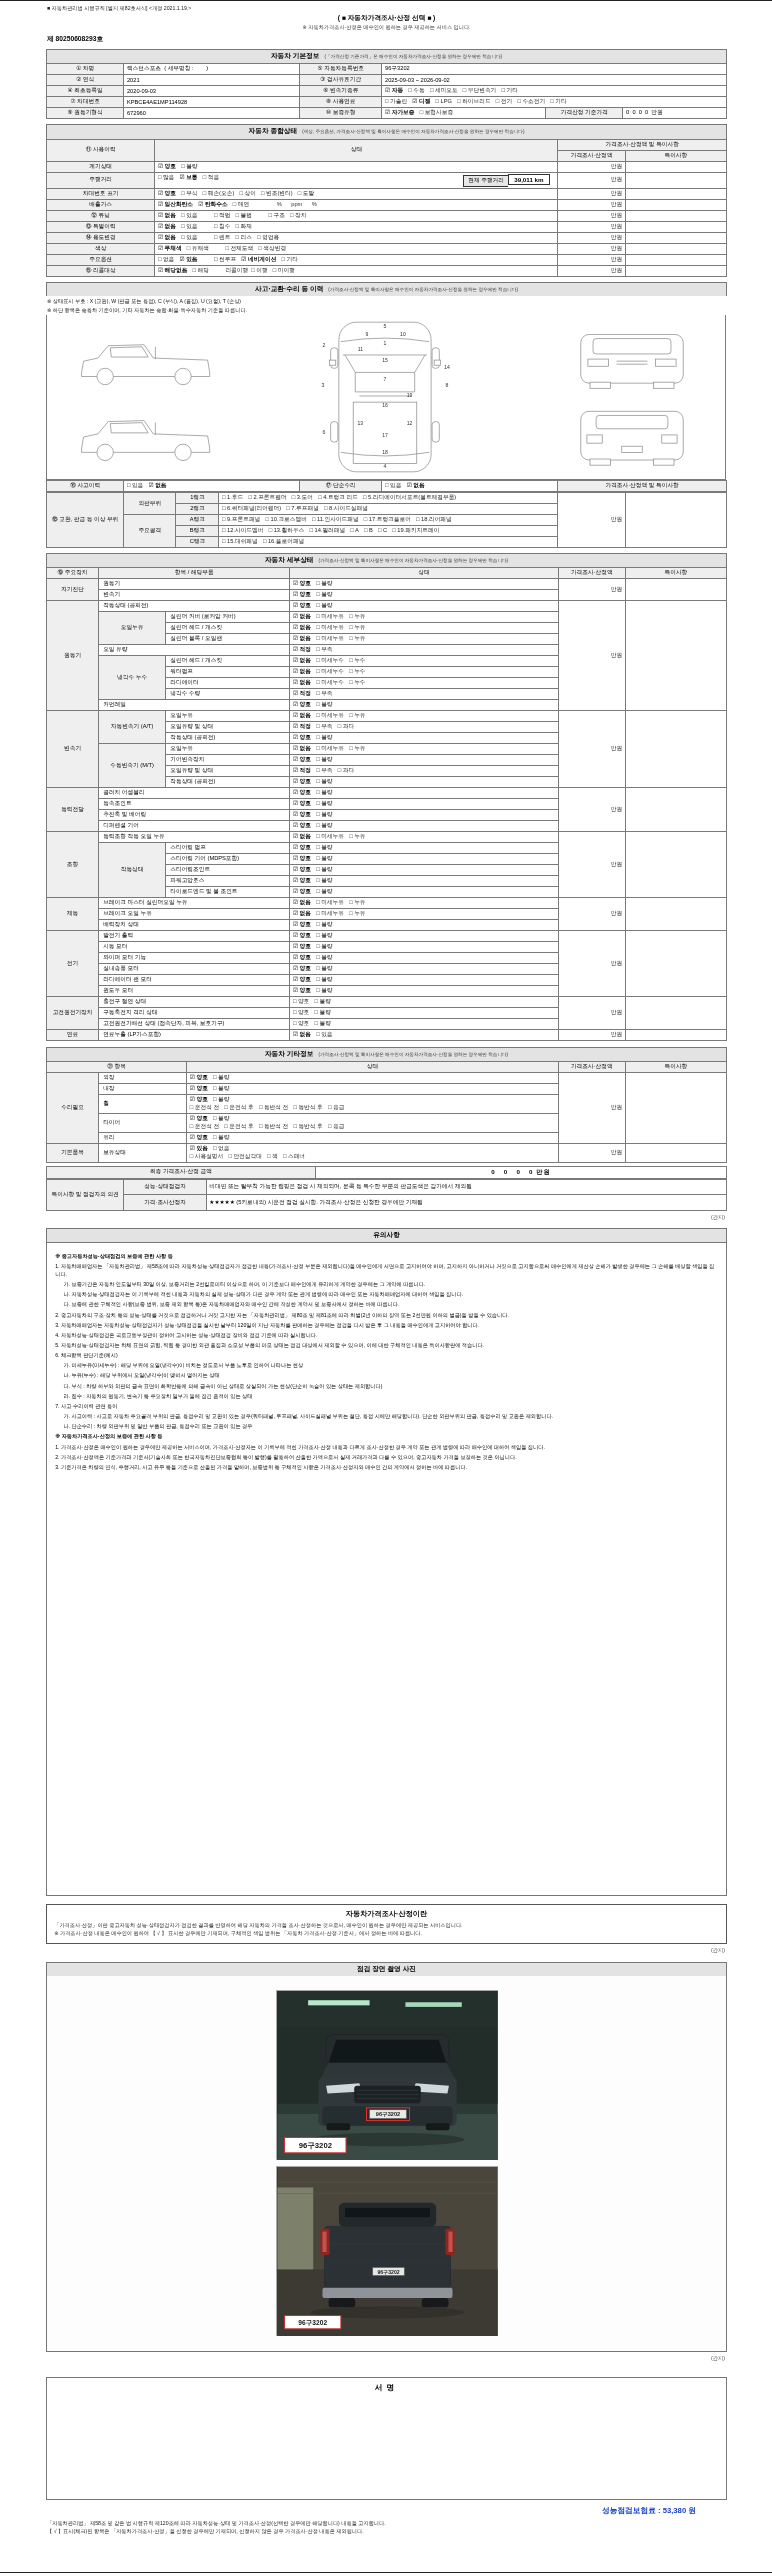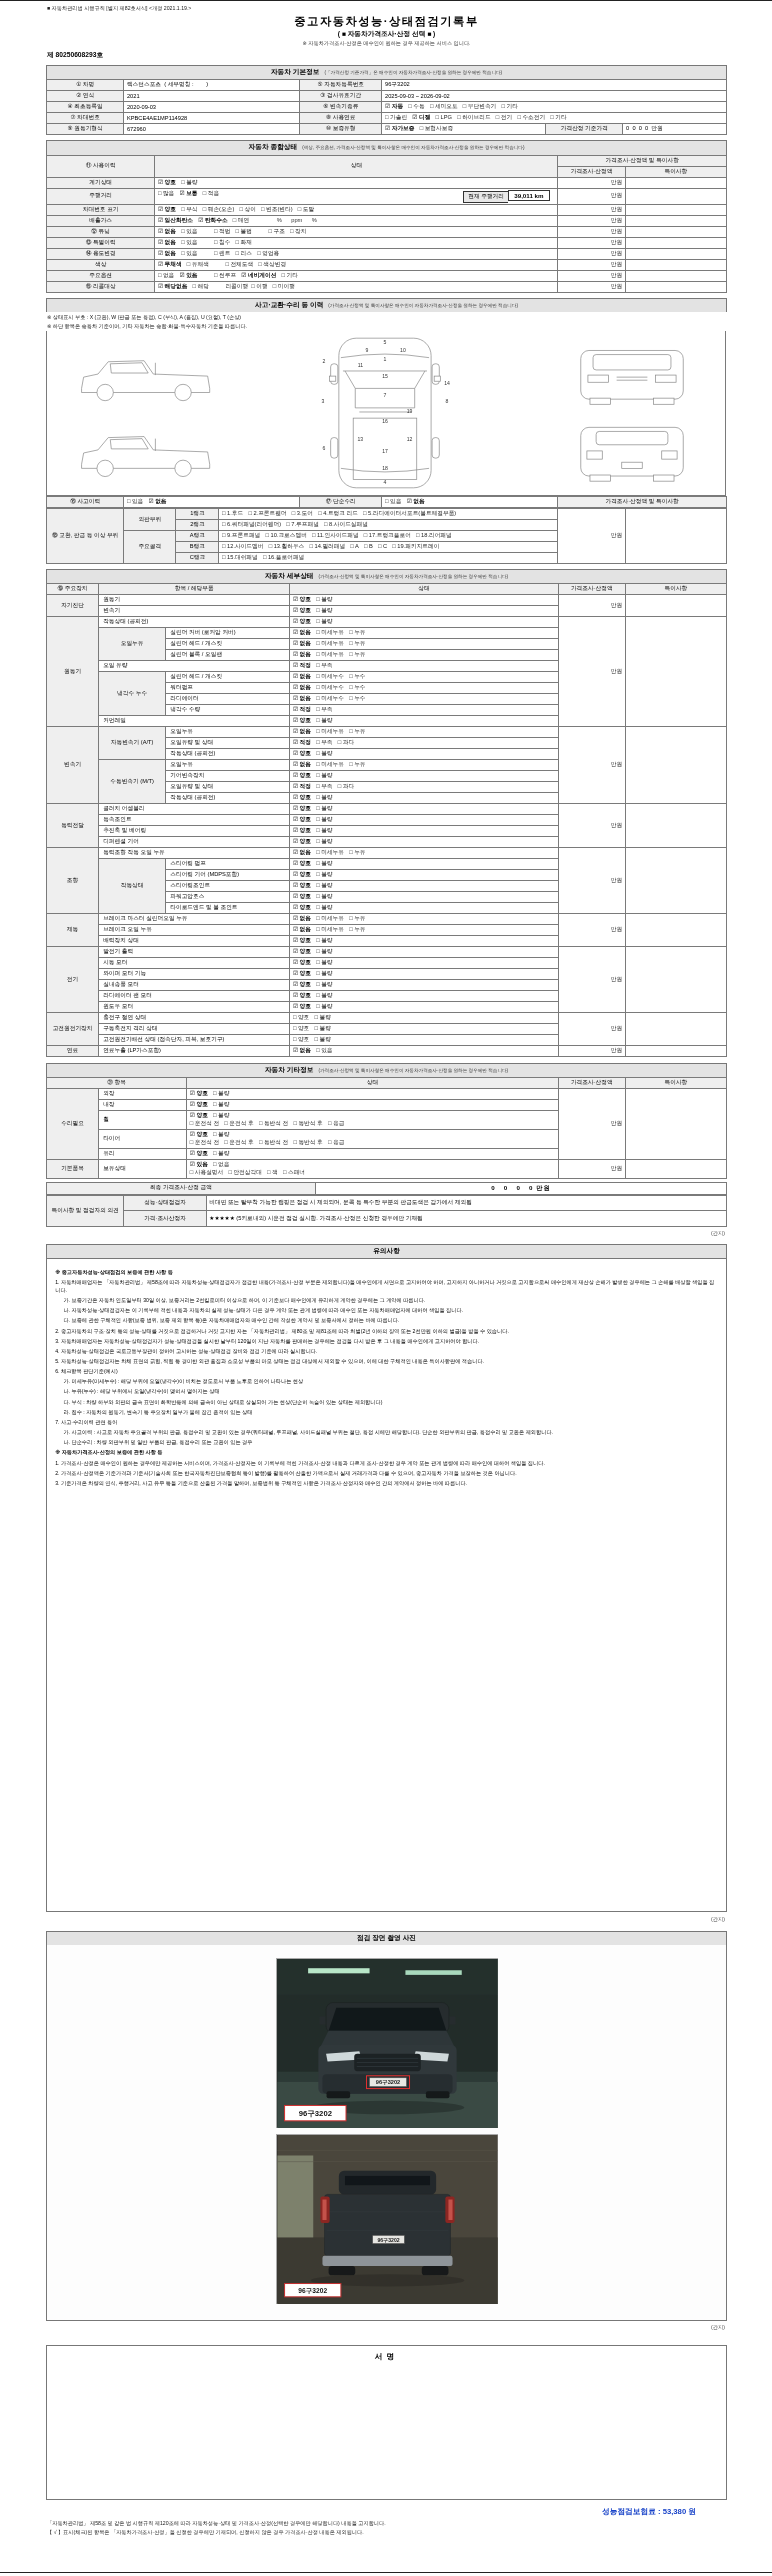--- a/index.html
+++ b/index.html
@@ -58,38 +58,37 @@
   .i1 { margin-left:8.2px; }
   .bold { font-weight:bold; }
 
   .price-info-box { border:0.8px solid #555; margin-top:7.2px; padding:4.1px 7.2px; }
   .pib-title { text-align:center; font-weight:bold; font-size:7.2px; margin-bottom:3.1px; }
   .pib-line { font-size:5.2px; color:#222; margin:1.5px 0; }
 
   .photos-body { border:0.5px solid #777; border-top:none; padding:7.2px 0 9.3px 0; background:#fdfdfd; }
   .photo-frame { width:222px; height:170px; margin:6.2px auto; border:0.5px solid #aaa; background:#222; }
 
-  .sign-box { border:0.5px solid #777; height:155px; margin-top:14.4px; position:relative; }
+  .sign-box { border:0.5px solid #777; height:123px; margin-top:14.4px; position:relative; }
   .sign-title { text-align:center; font-weight:bold; font-size:7.7px; padding-top:5.2px; letter-spacing:4.1px; }
   .insurance { color:#1742c8; font-weight:bold; font-size:7.7px; text-align:right; padding:6.2px 31px 2.1px 0; }
   .footer-note { font-size:5.2px; color:#222; margin:1.5px 1px; }
 
   .amount-cell { text-align:center; font-weight:bold; font-size:6.2px; letter-spacing:1px; }
   .opinion-text { font-size:5.7px; }
   thead th { font-size:5.7px; }
 </style>
 </head>
 <body>
 
 <div class="rule-top"></div>
 
 <div class="sheet">
 
   <div class="tiny law">■ 자동차관리법 시행규칙 [별지 제82호서식] &lt;개정 2021.1.19.&gt;</div>
-  <div class="doc-title">중고자동차성능·상태점검기록부</div>
   <div class="doc-sub">( ■ 자동차가격조사·산정 선택 ■ )</div>
   <div class="doc-note">※ 자동차가격조사·산정은 매수인이 원하는 경우 제공하는 서비스 입니다.</div>
   <div class="doc-no">제 80250608293호</div>
 
   <div class="section-title">
     <span>자동차 기본정보</span>
     <span class="st-note">(「가격산정 기준가격」은 매수인이 자동차가격조사·산정을 원하는 경우에만 적습니다)</span>
   </div>
   <table id="basic-table">
       <colgroup>
@@ -703,20 +702,25 @@
         <div class="p0">7. 사고·수리이력 관련 용어</div>
         <div class="p0 i1">가. 사고이력 : 사고로 자동차 주요골격 부위의 판금, 용접수리 및 교환이 있는 경우(쿼터패널, 루프패널, 사이드실패널 부위는 절단, 용접 시에만 해당합니다). 단순한 외판부위의 판금, 용접수리 및 교환은 제외합니다.</div>
         <div class="p0 i1">나. 단순수리 : 차량 외판부위 및 일반 부품의 판금, 용접수리 또는 교환이 있는 경우</div>
         <div class="p0 bold">※ 자동차가격조사·산정의 보증에 관한 사항 등</div>
         <div class="p0">1. 가격조사·산정은 매수인이 원하는 경우에만 제공하는 서비스이며, 가격조사·산정자는 이 기록부에 적힌 가격조사·산정 내용과 다르게 조사·산정한 경우 계약 또는 관계 법령에 따라 매수인에 대하여 책임을 집니다.</div>
         <div class="p0">2. 가격조사·산정액은 기준가격과 기준서(기술사회 또는 한국자동차진단보증협회 등이 발행)를 활용하여 산출한 가액으로서 실제 거래가격과 다를 수 있으며, 중고자동차 가격을 보장하는 것은 아닙니다.</div>
         <div class="p0">3. 기준가격은 차량의 연식, 주행거리, 사고 유무 등을 기준으로 산출된 가격을 말하며, 보증범위 등 구체적인 사항은 가격조사·산정자와 매수인 간의 계약에서 정하는 바에 따릅니다.</div>
       </div>
   </div>
 
+  <div class="price-info-box">
+    <div class="pib-title">자동차가격조사·산정이란</div>
+    <div class="pib-line">「가격조사·산정」이란 중고자동차 성능·상태점검자가 점검한 결과를 반영하여 해당 자동차의 가격을 조사·산정하는 것으로서, 매수인이 원하는 경우에만 제공되는 서비스입니다.</div>
+    <div class="pib-line">※ 가격조사·산정 내용은 매수인이 원하여 【 √ 】 표시한 경우에만 기재되며, 구체적인 책임 범위는 「자동차 가격조사·산정 기준서」에서 정하는 바에 따릅니다.</div>
+  </div>
 
   <div class="gap-marker">(간지)</div>
 
   <div class="section-title" style="margin-top:8.2px;">
     <span>점검 장면 촬영 사진</span>
   </div>
   <div class="photos-body">
 
     <div class="photo-frame">
       <svg width="221" height="169" viewBox="0 0 430 330">

